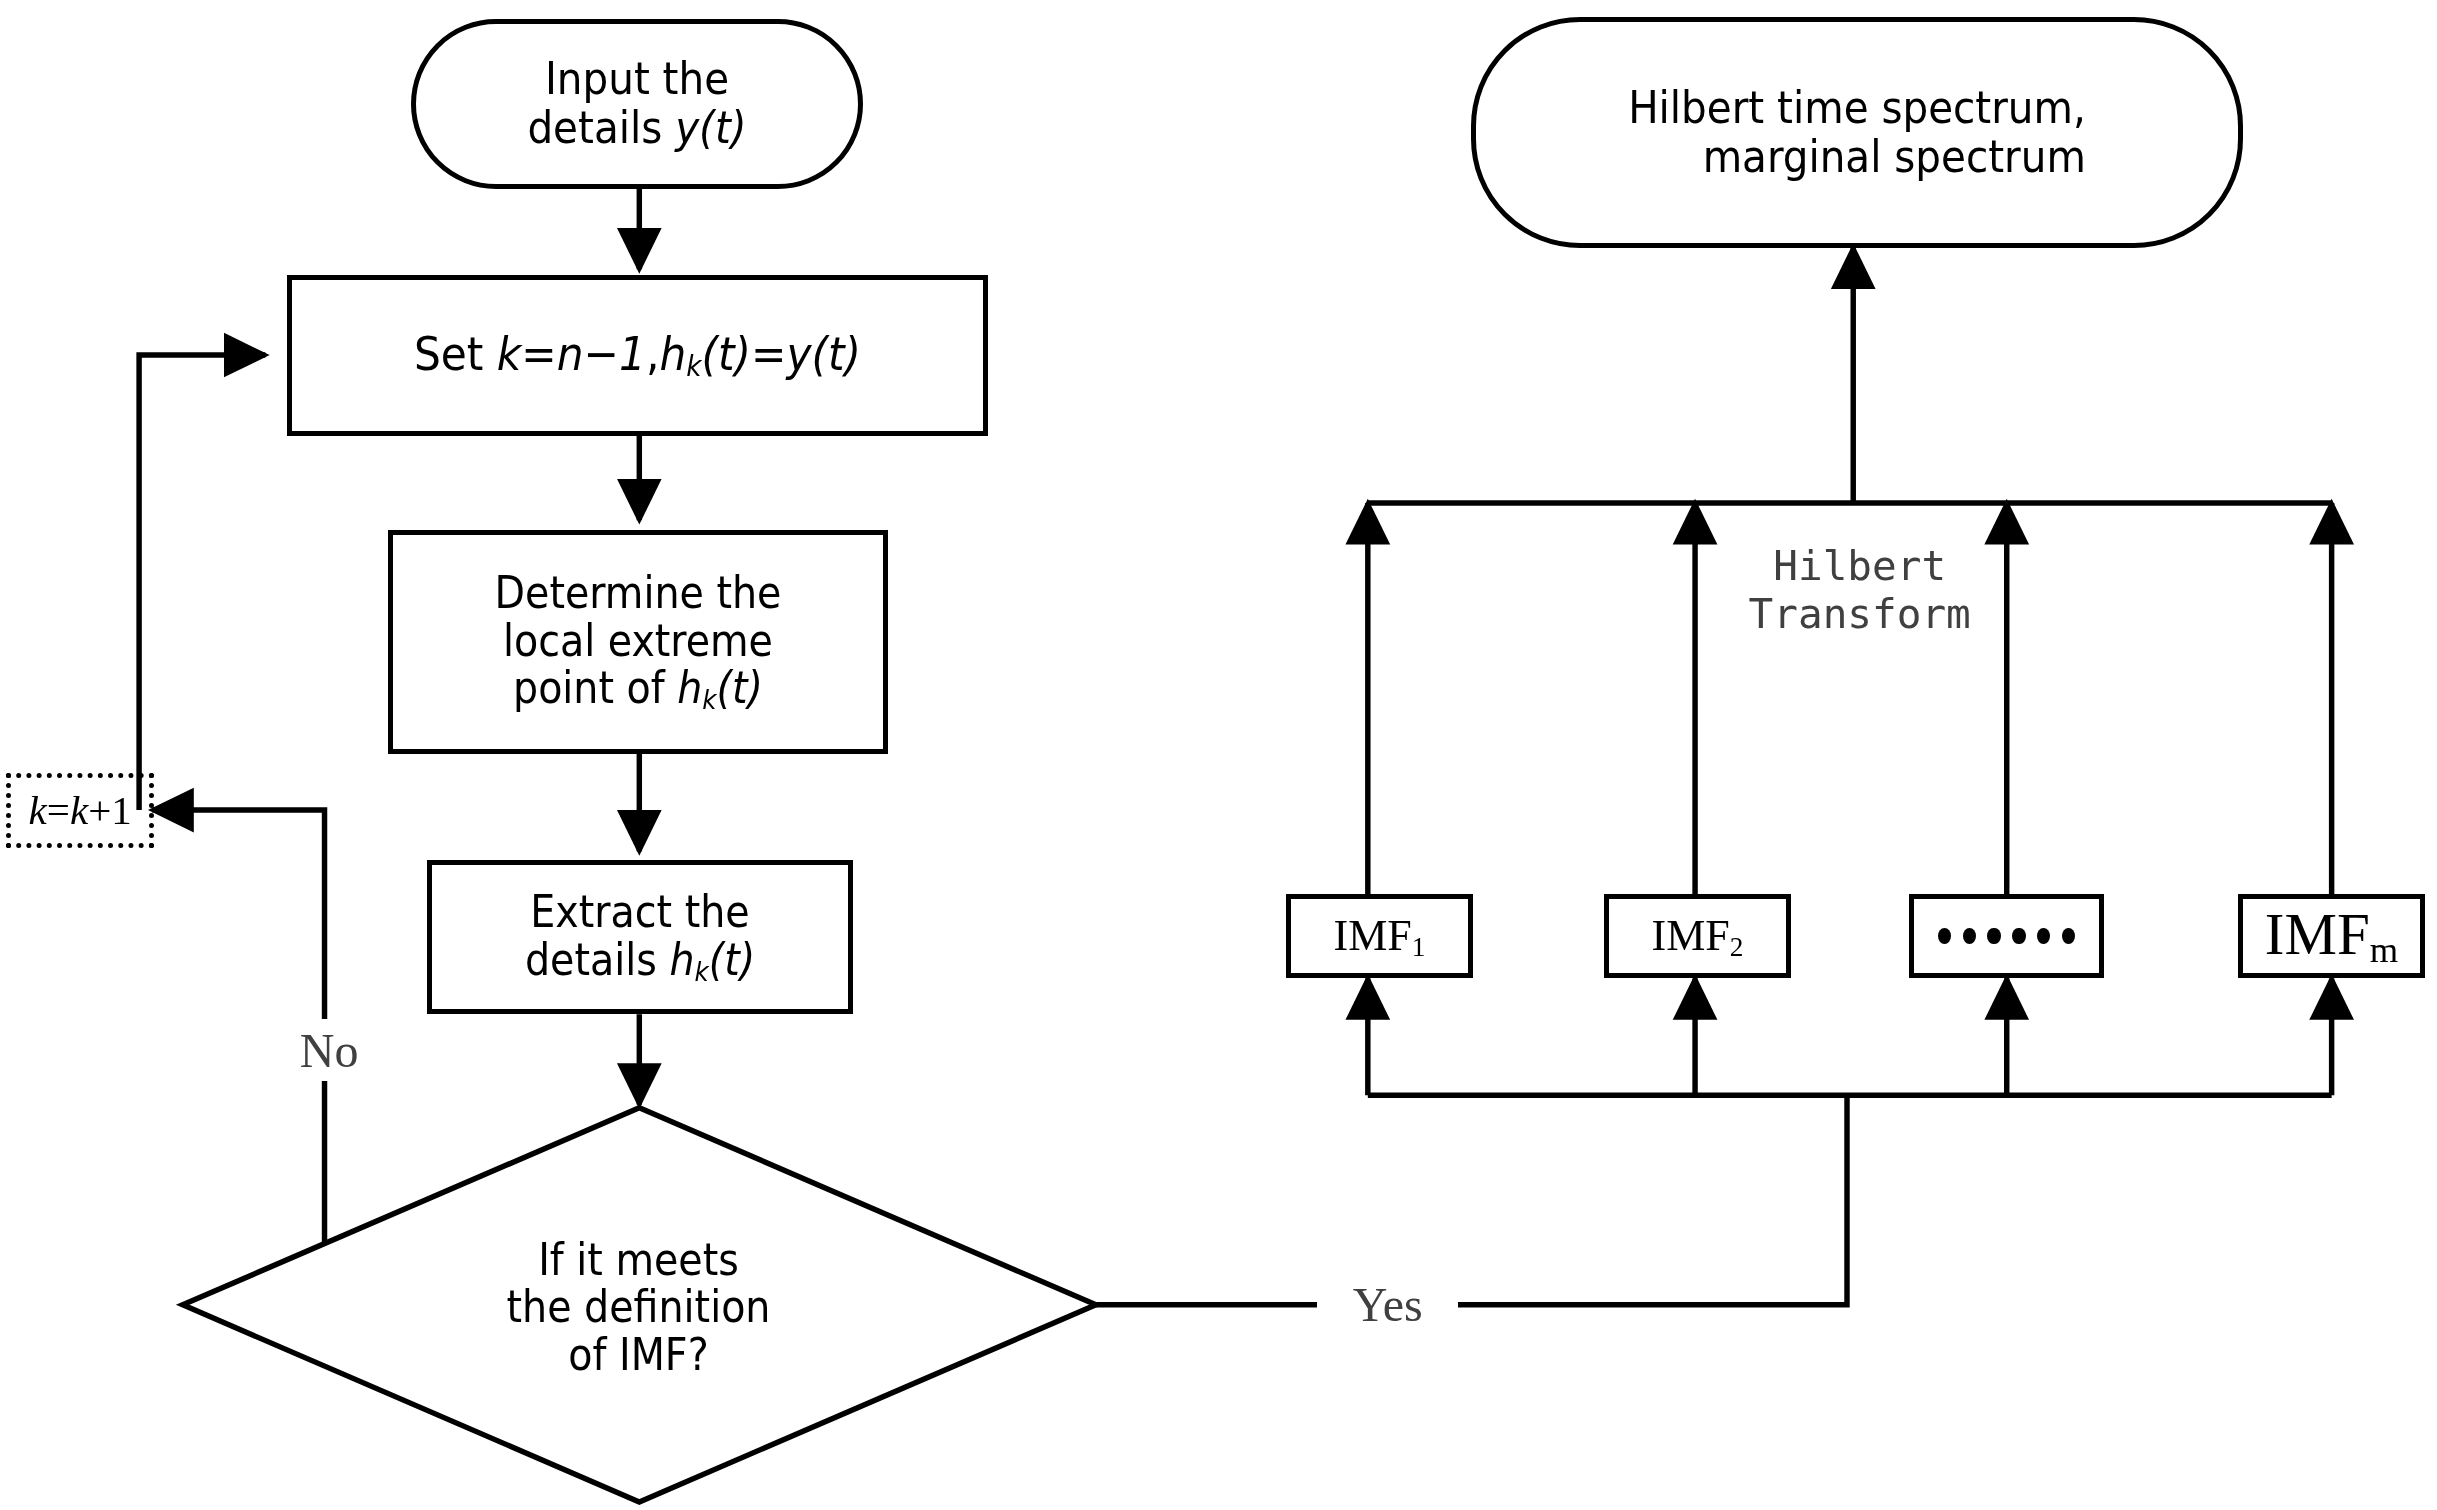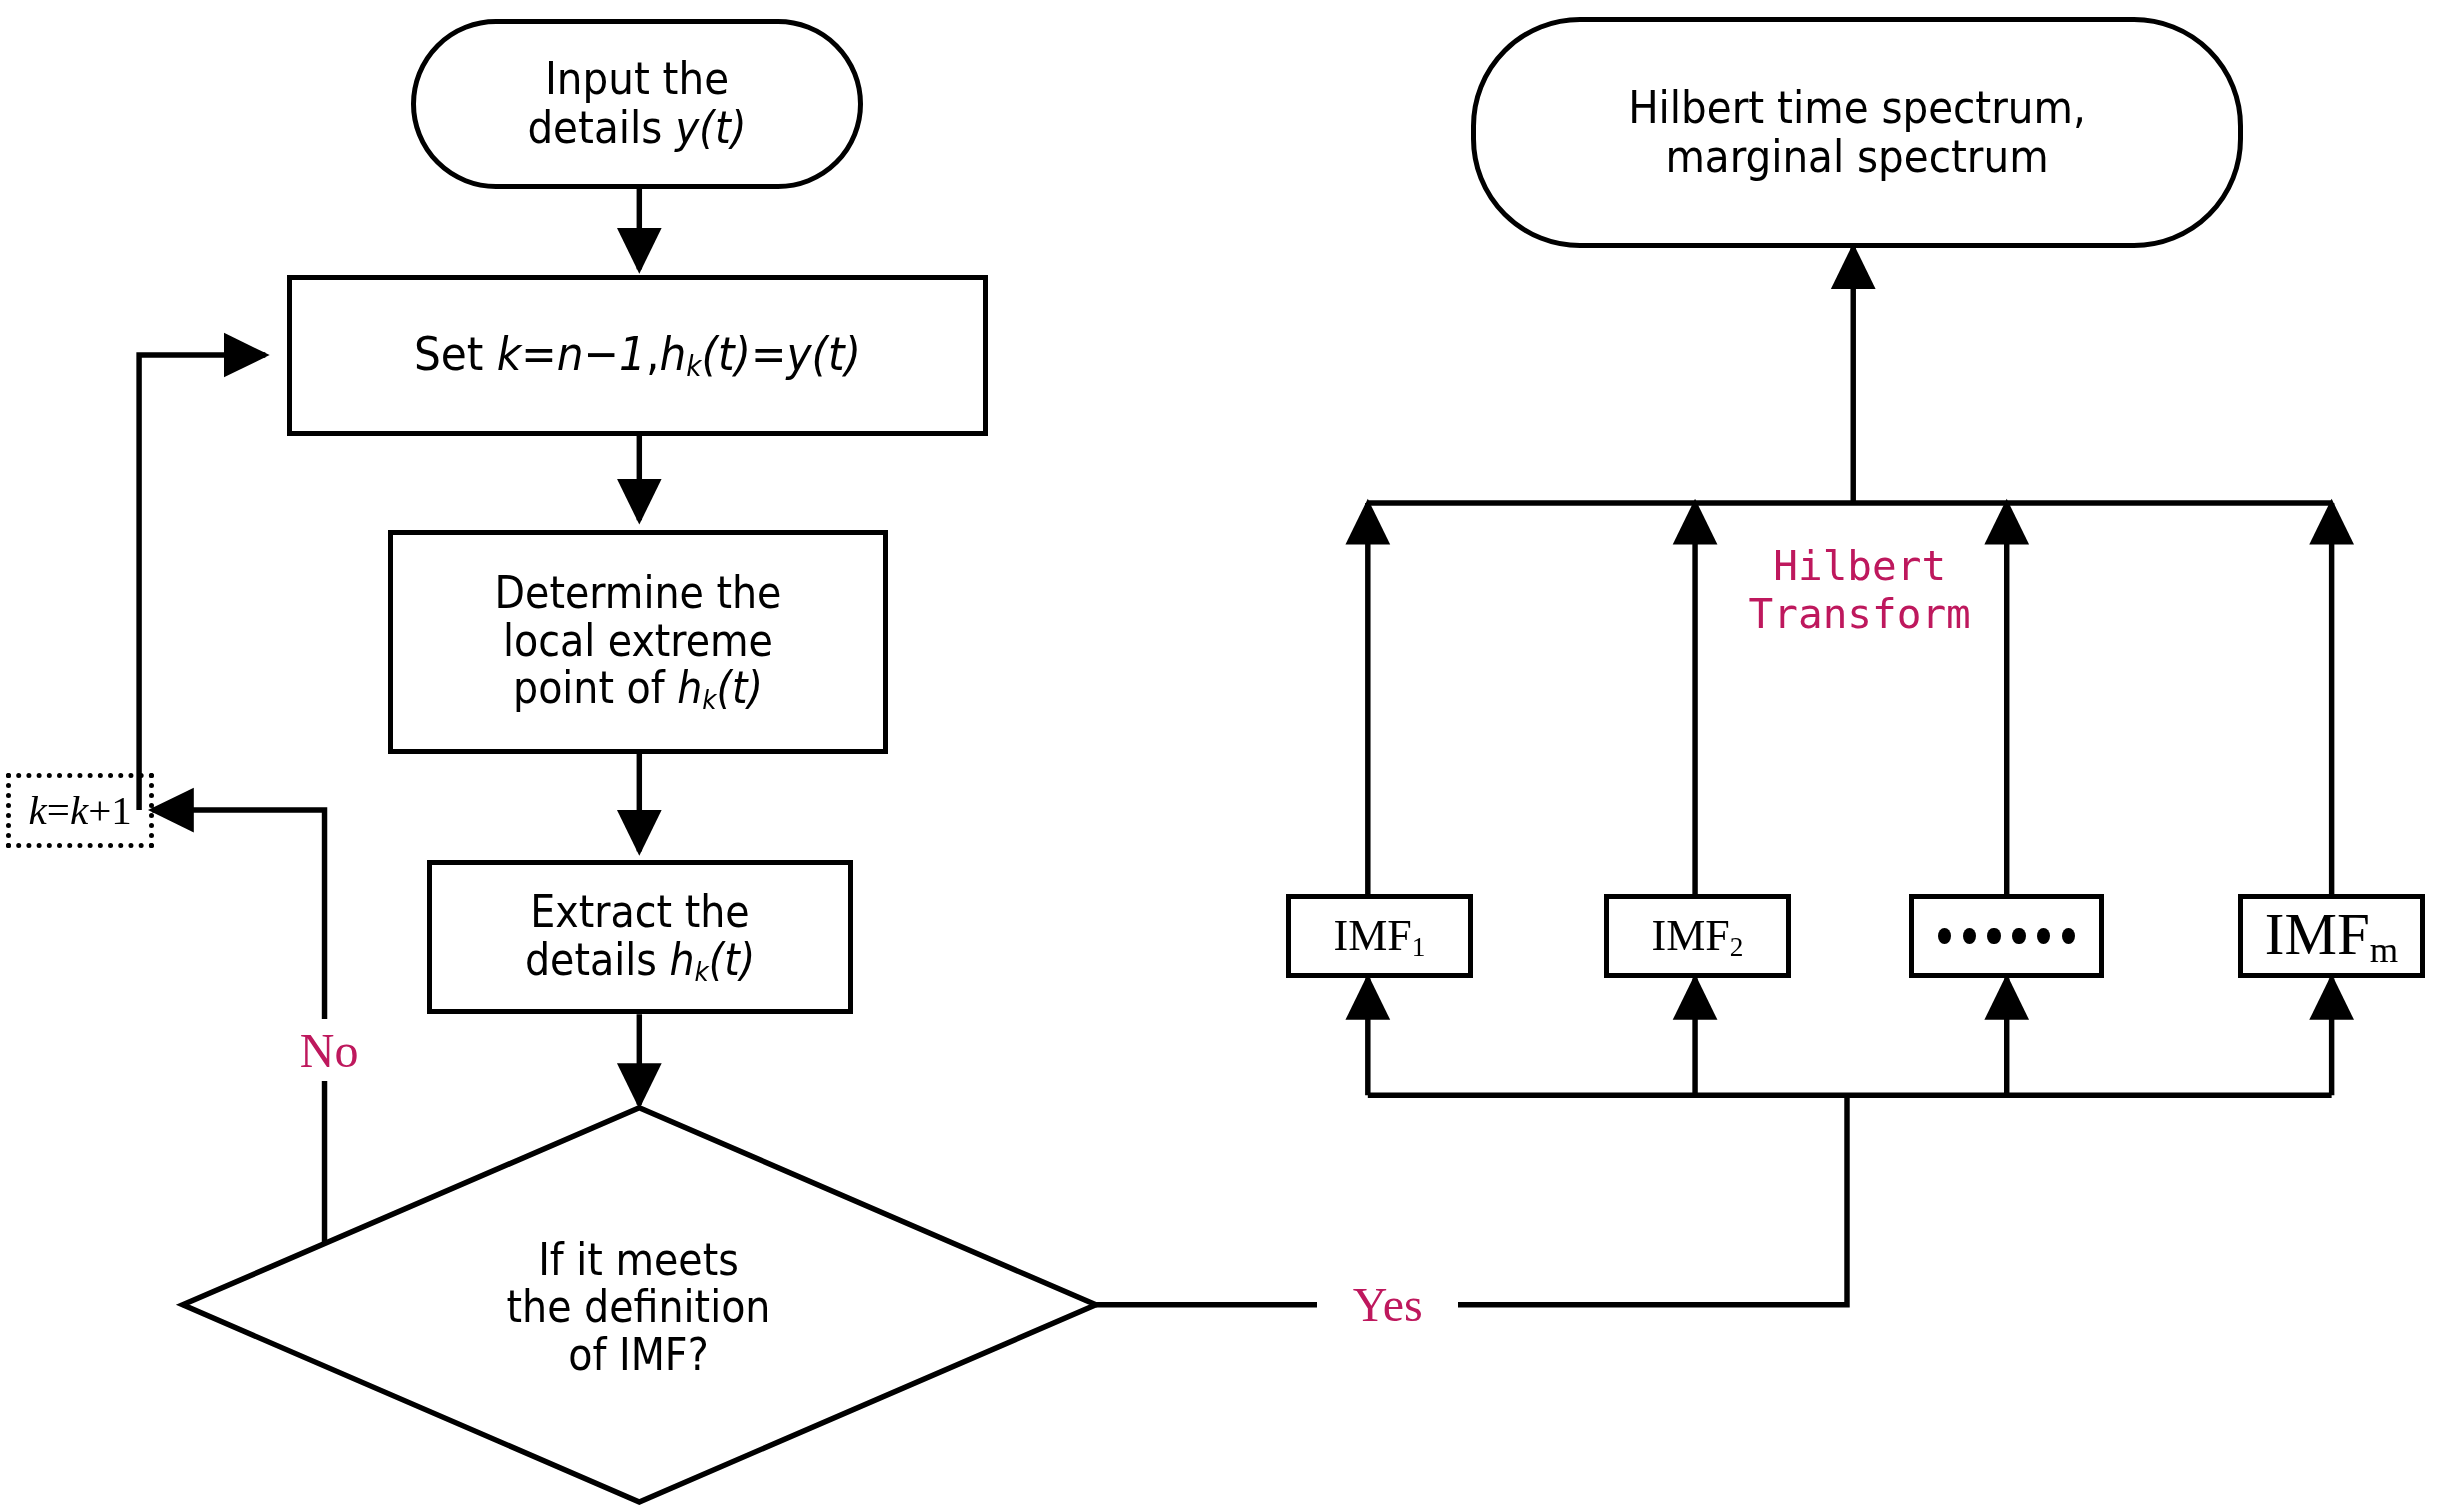--- a/index.html
+++ b/index.html
@@ -15,21 +15,21 @@
   .dotted{border:5.5px dotted #000;background:transparent;align-items:center;}
 
   .sans{font-family:"DejaVu Sans Condensed","Liberation Sans",sans-serif;}
   .serif{font-family:"Liberation Serif","DejaVu Serif",serif;}
   .mono{font-family:"DejaVu Sans Mono","Liberation Mono",monospace;}
 
   .t-label{line-height:1.08;font-weight:400;}
   .ital{font-style:italic;}
   sub{font-size:.62em;vertical-align:-.22em;}
 
-  .edge-label{position:absolute;color:#be185d;background:#fff;padding:0 4.7px;
+  .edge-label{position:absolute;color:#404040;background:#fff;padding:0 4.7px;
               display:flex;align-items:center;justify-content:center;}
 
   .dots{display:flex;gap:11.7px;align-items:center;}
   .dots i{display:block;width:13.2px;height:16.4px;border-radius:50%;background:#000;}
 </style>
 </head>
 <body>
 
 <div id="stage">
 
@@ -110,21 +110,21 @@
   </div>
 
   <div class="node sans t-label" style="left:397px;top:1192px;width:483px;height:218px;font-size:44px;background:transparent;">
     <div>
       <div>If it meets</div>
       <div>the definition</div>
       <div>of IMF?</div>
     </div>
   </div>
 
-  <div class="node terminal sans t-label" style="left:1471px;top:11px;width:772px;height:231px;font-size:45px;">
+  <div class="node terminal sans t-label" style="left:1471px;top:11px;width:772px;height:231px;font-size:45px;text-align:right;">
     <div>
       <div>Hilbert time spectrum,</div>
       <div>marginal spectrum</div>
     </div>
   </div>
 
   <div class="node imfbox serif" style="left:1286px;top:888px;width:187px;height:84px;font-size:44px;">
     <div><span>IMF</span><sub>1</sub></div>
   </div>
 

